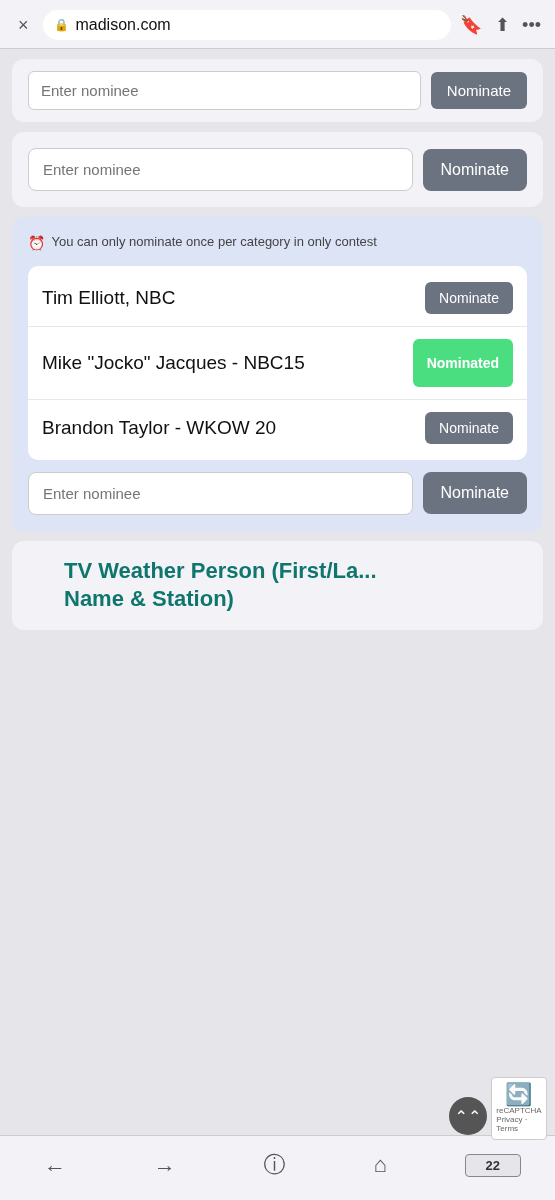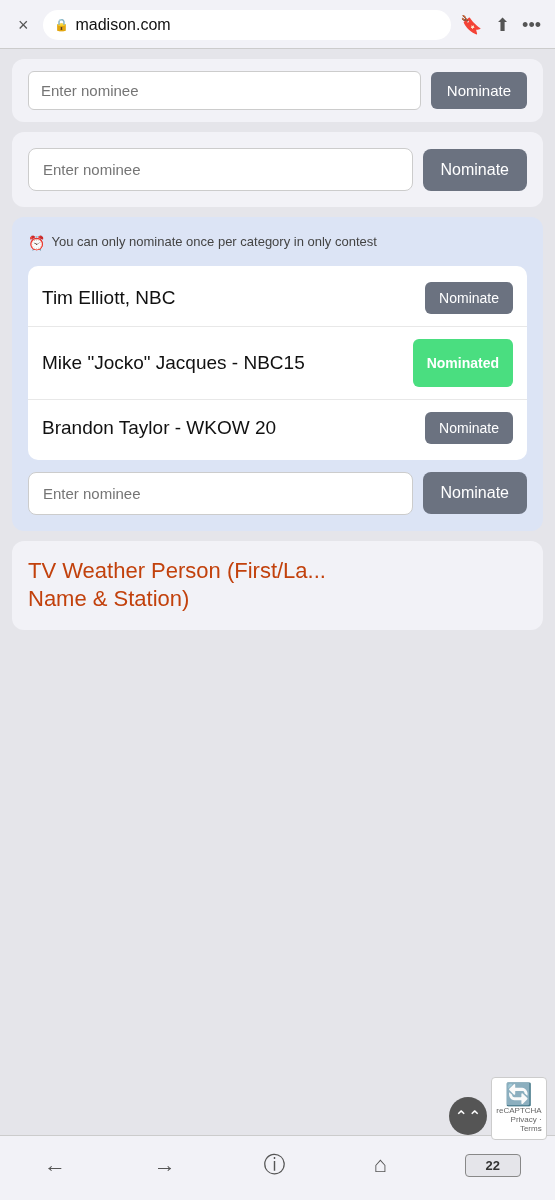--- a/index.html
+++ b/index.html
@@ -197,23 +197,24 @@
 
     
     .card-partial-bottom {
       background: #f2f2f7;
       margin: 10px 12px;
       border-radius: 12px;
       padding: 16px;
     }
     .partial-title {
       font-size: 22px;
-      font-weight: 400;
-      color: #c2410c;
+      font-weight: 700;
+      color: #0f766e;
       line-height: 1.3;
+      margin-left: 36px;
     }
 
     
     .recaptcha-badge {
       position: fixed;
       bottom: 60px;
       right: 8px;
       background: white;
       border: 1px solid #ccc;
       border-radius: 4px;
@@ -223,21 +224,21 @@
       display: flex;
       flex-direction: column;
       align-items: center;
       z-index: 100;
       width: 56px;
     }
     .recaptcha-logo {
       font-size: 22px;
       line-height: 1;
     }
-    .recaptcha-text { font-size: 8px; text-align: right; color: #666; }
+    .recaptcha-text { font-size: 8px; text-align: left; color: #666; }
 
     
     .scroll-up-btn {
       position: fixed;
       bottom: 65px;
       right: 68px;
       background: #555;
       border-radius: 50%;
       width: 38px;
       height: 38px;

